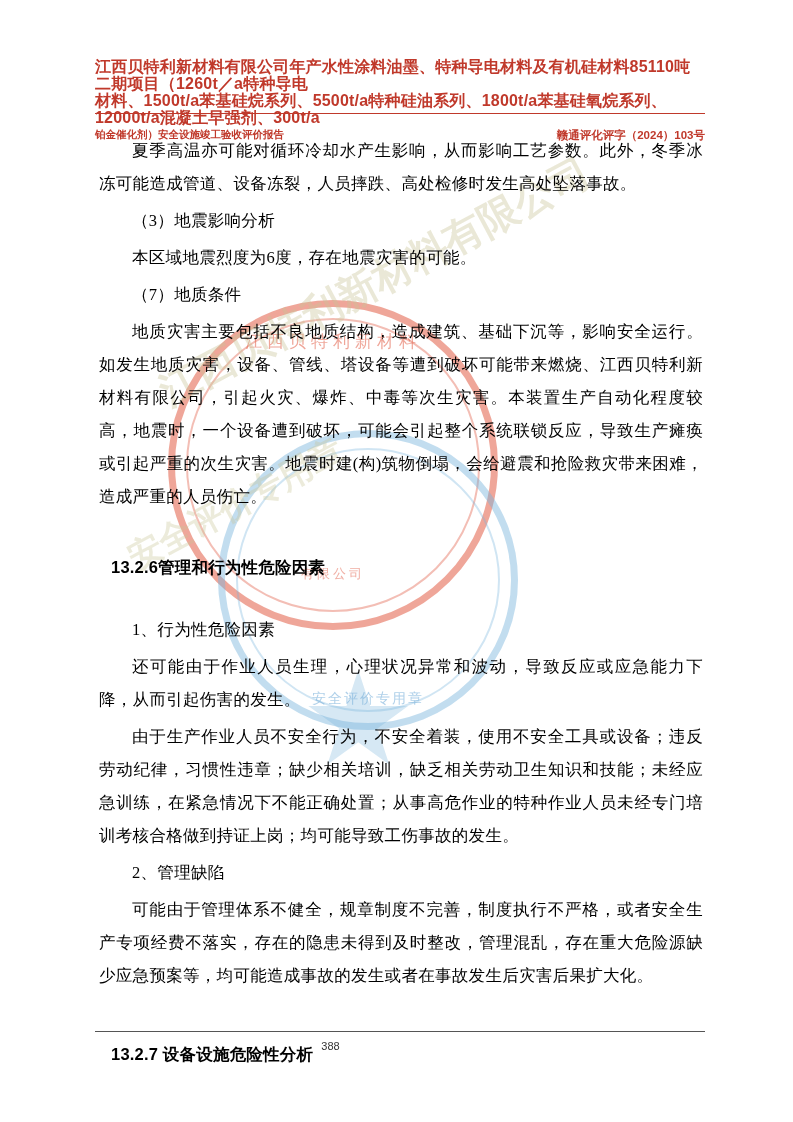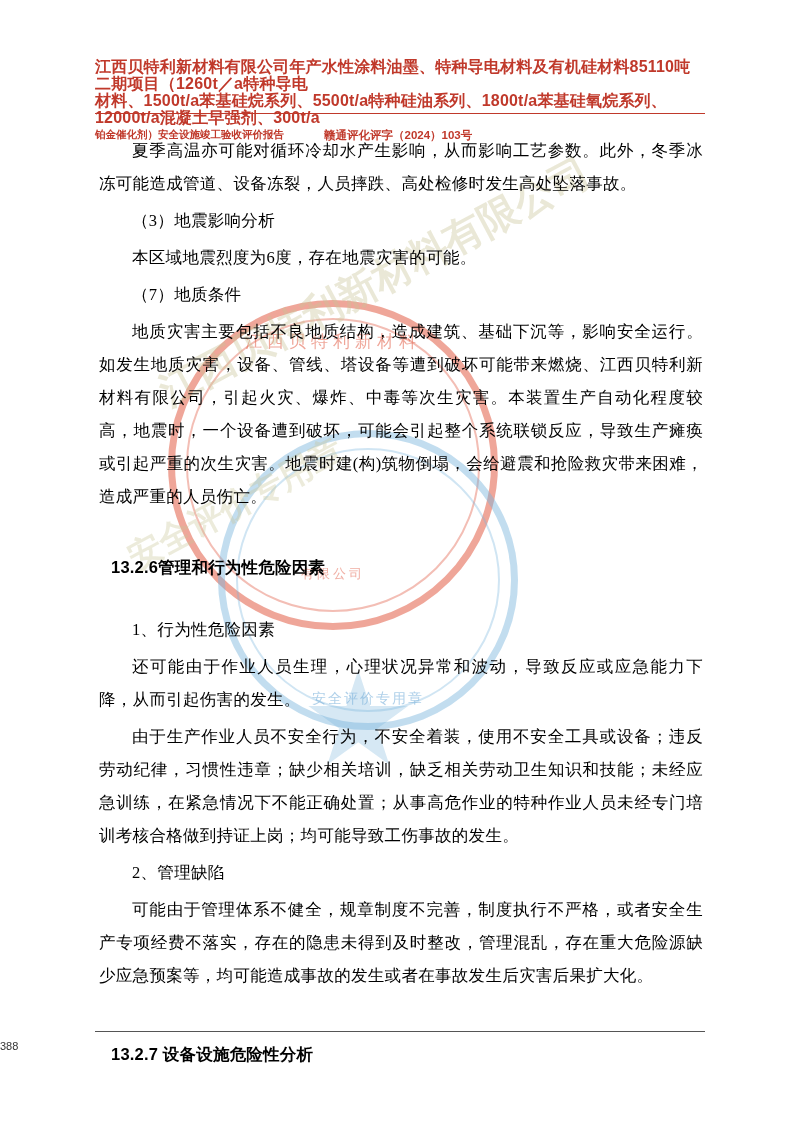--- a/index.html
+++ b/index.html
@@ -28,21 +28,21 @@
   .header-line {
     font-family: "Liberation Sans", "DejaVu Sans", sans-serif;
     font-size: 16px;
     font-weight: bold;
     color: #c0392b;
     line-height: 17px;
     letter-spacing: 0.2px;
   }
   .header-row3 {
     display: flex;
-    justify-content: flex-start;
+    justify-content: space-between;
     align-items: flex-end;
     gap: 30px;
   }
   .header-row3 .left {
     font-family: "Liberation Sans", "DejaVu Sans", sans-serif;
     font-size: 10.5px;
     font-weight: bold;
     color: #c0392b;
     line-height: 17px;
   }
@@ -100,20 +100,21 @@
     top: 1031px;
     width: 610px;
     height: 1px;
     background: #555;
   }
   .footer-num {
     position: absolute;
     left: 0;
     top: 1040px;
     width: 661px;
+    text-align: center;
     font-family: "Liberation Sans", "DejaVu Sans", sans-serif;
     font-size: 11px;
     color: #333;
   }
 
   
   .wm {
     position: absolute;
     pointer-events: none;
     user-select: none;

